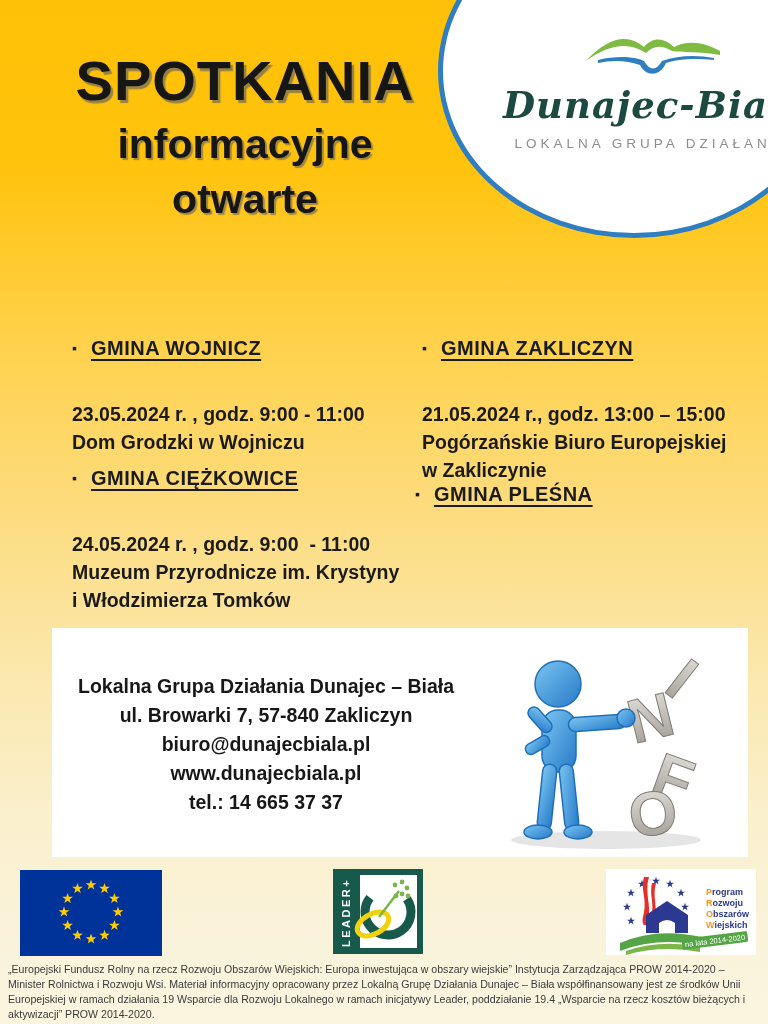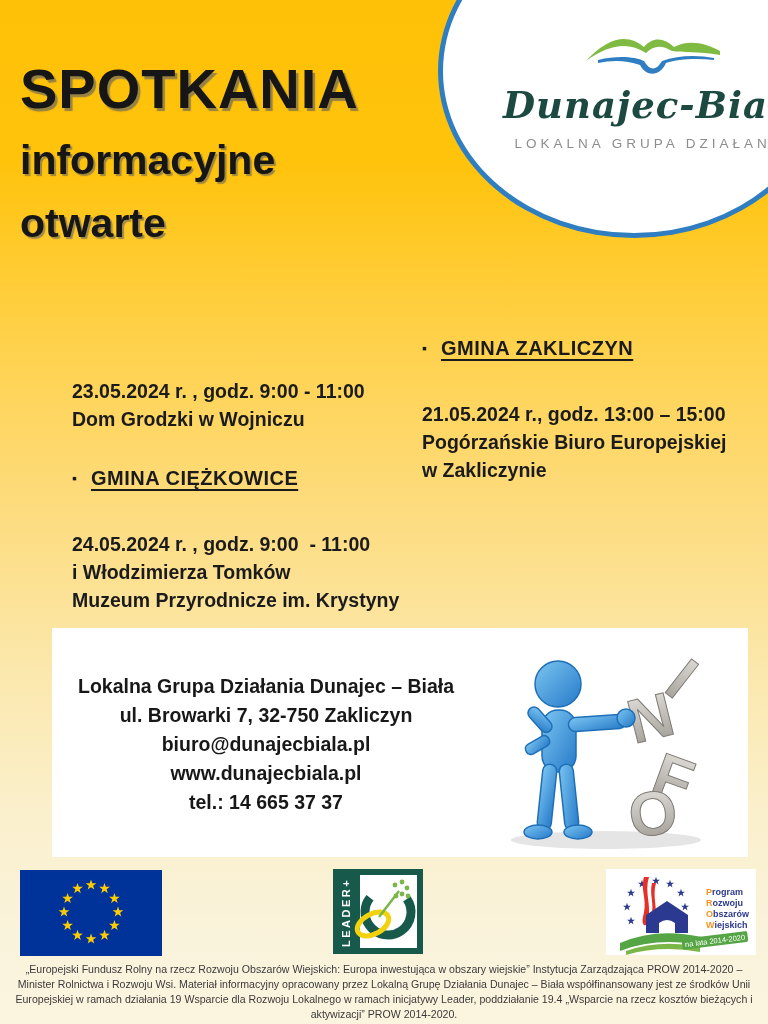--- a/index.html
+++ b/index.html
@@ -16,27 +16,27 @@
   }
   .lgd-inner{position:absolute;left:60px;top:118px;width:300px;text-align:center;}
   .lgd-name{
     font-family:"DejaVu Serif",serif;font-style:italic;font-weight:bold;
     font-size:37px;color:#1d4a40;letter-spacing:1px;white-space:nowrap;
   }
   .lgd-sub{
     margin-top:9px;font-size:13.5px;color:#8d8d8d;letter-spacing:4px;white-space:nowrap;
   }
   
-  .title-block{position:absolute;left:20px;top:56px;width:450px;text-align:left;color:#161616;}
+  .title-block{position:absolute;left:20px;top:48px;width:450px;text-align:center;color:#161616;}
   .title-main{
     font-size:56px;font-weight:bold;letter-spacing:1px;
     text-shadow:2.5px 2.5px 1px rgba(95,95,95,.65);
   }
   .title-sub{
-    font-size:41px;font-weight:bold;margin-top:16px;
+    font-size:41px;font-weight:bold;margin-top:8px;
     text-shadow:2px 2px 1px rgba(95,95,95,.6);
   }
   
   .meeting{position:absolute;color:#1b1b1b;}
   .meeting-head{font-size:20px;font-weight:bold;white-space:nowrap;}
   .bullet{display:inline-block;font-size:14px;vertical-align:2px;margin-right:14px;}
   .gmina-name{
     text-decoration:underline;text-decoration-thickness:2px;text-underline-offset:4px;
     letter-spacing:.5px;
   }
@@ -50,21 +50,21 @@
   }
   .contact-line{display:block;}
   .info-art{position:absolute;right:12px;top:4px;}
   
   .eu-flag{position:absolute;left:20px;top:870px;}
   .leader-logo{position:absolute;left:333px;top:869px;}
   .prow-logo{position:absolute;left:606px;top:869px;}
   
   .footer-text{
     position:absolute;left:8px;top:962px;width:752px;
-    font-size:10.6px;line-height:1.42;color:#3a3a3a;text-align:center;
+    font-size:10.6px;line-height:1.42;color:#3a3a3a;
   }
 </style>
 </head>
 <body>
 
 <div class="poster">
 
   <div class="lgd-oval">
     <div class="lgd-inner">
       <svg width="150" height="52" viewBox="0 0 150 52">
@@ -76,20 +76,23 @@
     </div>
   </div>
 
   <div class="title-block">
     <div class="title-main">SPOTKANIA</div>
     <div class="title-sub">informacyjne</div>
     <div class="title-sub">otwarte</div>
   </div>
 
   <div class="meeting" style="left:72px;top:337px;width:330px;">
+    <div class="meeting-head">
+      <span class="bullet">▪</span><span class="gmina-name">GMINA WOJNICZ</span>
+    </div>
     <div class="meeting-body">
       <span class="meeting-line">23.05.2024 r. , godz. 9:00 - 11:00</span>
       <span class="meeting-line">Dom Grodzki w Wojniczu</span>
     </div>
   </div>
 
   <div class="meeting" style="left:422px;top:337px;width:350px;">
     <div class="meeting-head">
       <span class="bullet">▪</span><span class="gmina-name">GMINA ZAKLICZYN</span>
     </div>
@@ -99,32 +102,35 @@
       <span class="meeting-line">w Zakliczynie</span>
     </div>
   </div>
 
   <div class="meeting" style="left:72px;top:467px;width:340px;">
     <div class="meeting-head">
       <span class="bullet">▪</span><span class="gmina-name">GMINA CIĘŻKOWICE</span>
     </div>
     <div class="meeting-body">
       <span class="meeting-line">24.05.2024 r. , godz. 9:00  - 11:00</span>
+      <span class="meeting-line">Muzeum Przyrodnicze im. Krystyny</span>
       <span class="meeting-line">i Włodzimierza Tomków</span>
-      <span class="meeting-line">Muzeum Przyrodnicze im. Krystyny</span>
     </div>
   </div>
 
   <div class="meeting" style="left:415px;top:483px;width:350px;">
+    <div class="meeting-head">
+      <span class="bullet">▪</span><span class="gmina-name">GMINA PLEŚNA</span>
+    </div>
   </div>
 
   <div class="contact-box">
     <div class="contact-text">
       <span class="contact-line">Lokalna Grupa Działania Dunajec – Biała</span>
-      <span class="contact-line">ul. Browarki 7, 32-750 Zakliczyn</span>
+      <span class="contact-line">ul. Browarki 7, 57-840 Zakliczyn</span>
       <span class="contact-line">biuro@dunajecbiala.pl</span>
       <span class="contact-line">www.dunajecbiala.pl</span>
       <span class="contact-line">tel.: 14 665 37 37</span>
     </div>
 
     <svg class="info-art" width="250" height="222" viewBox="0 0 250 222">
       <defs>
         <linearGradient id="blu" x1="0" y1="0" x2="1" y2="1">
           <stop offset="0" stop-color="#7cc6f2"></stop>
             <stop offset="1" stop-color="#2579c8"></stop>

